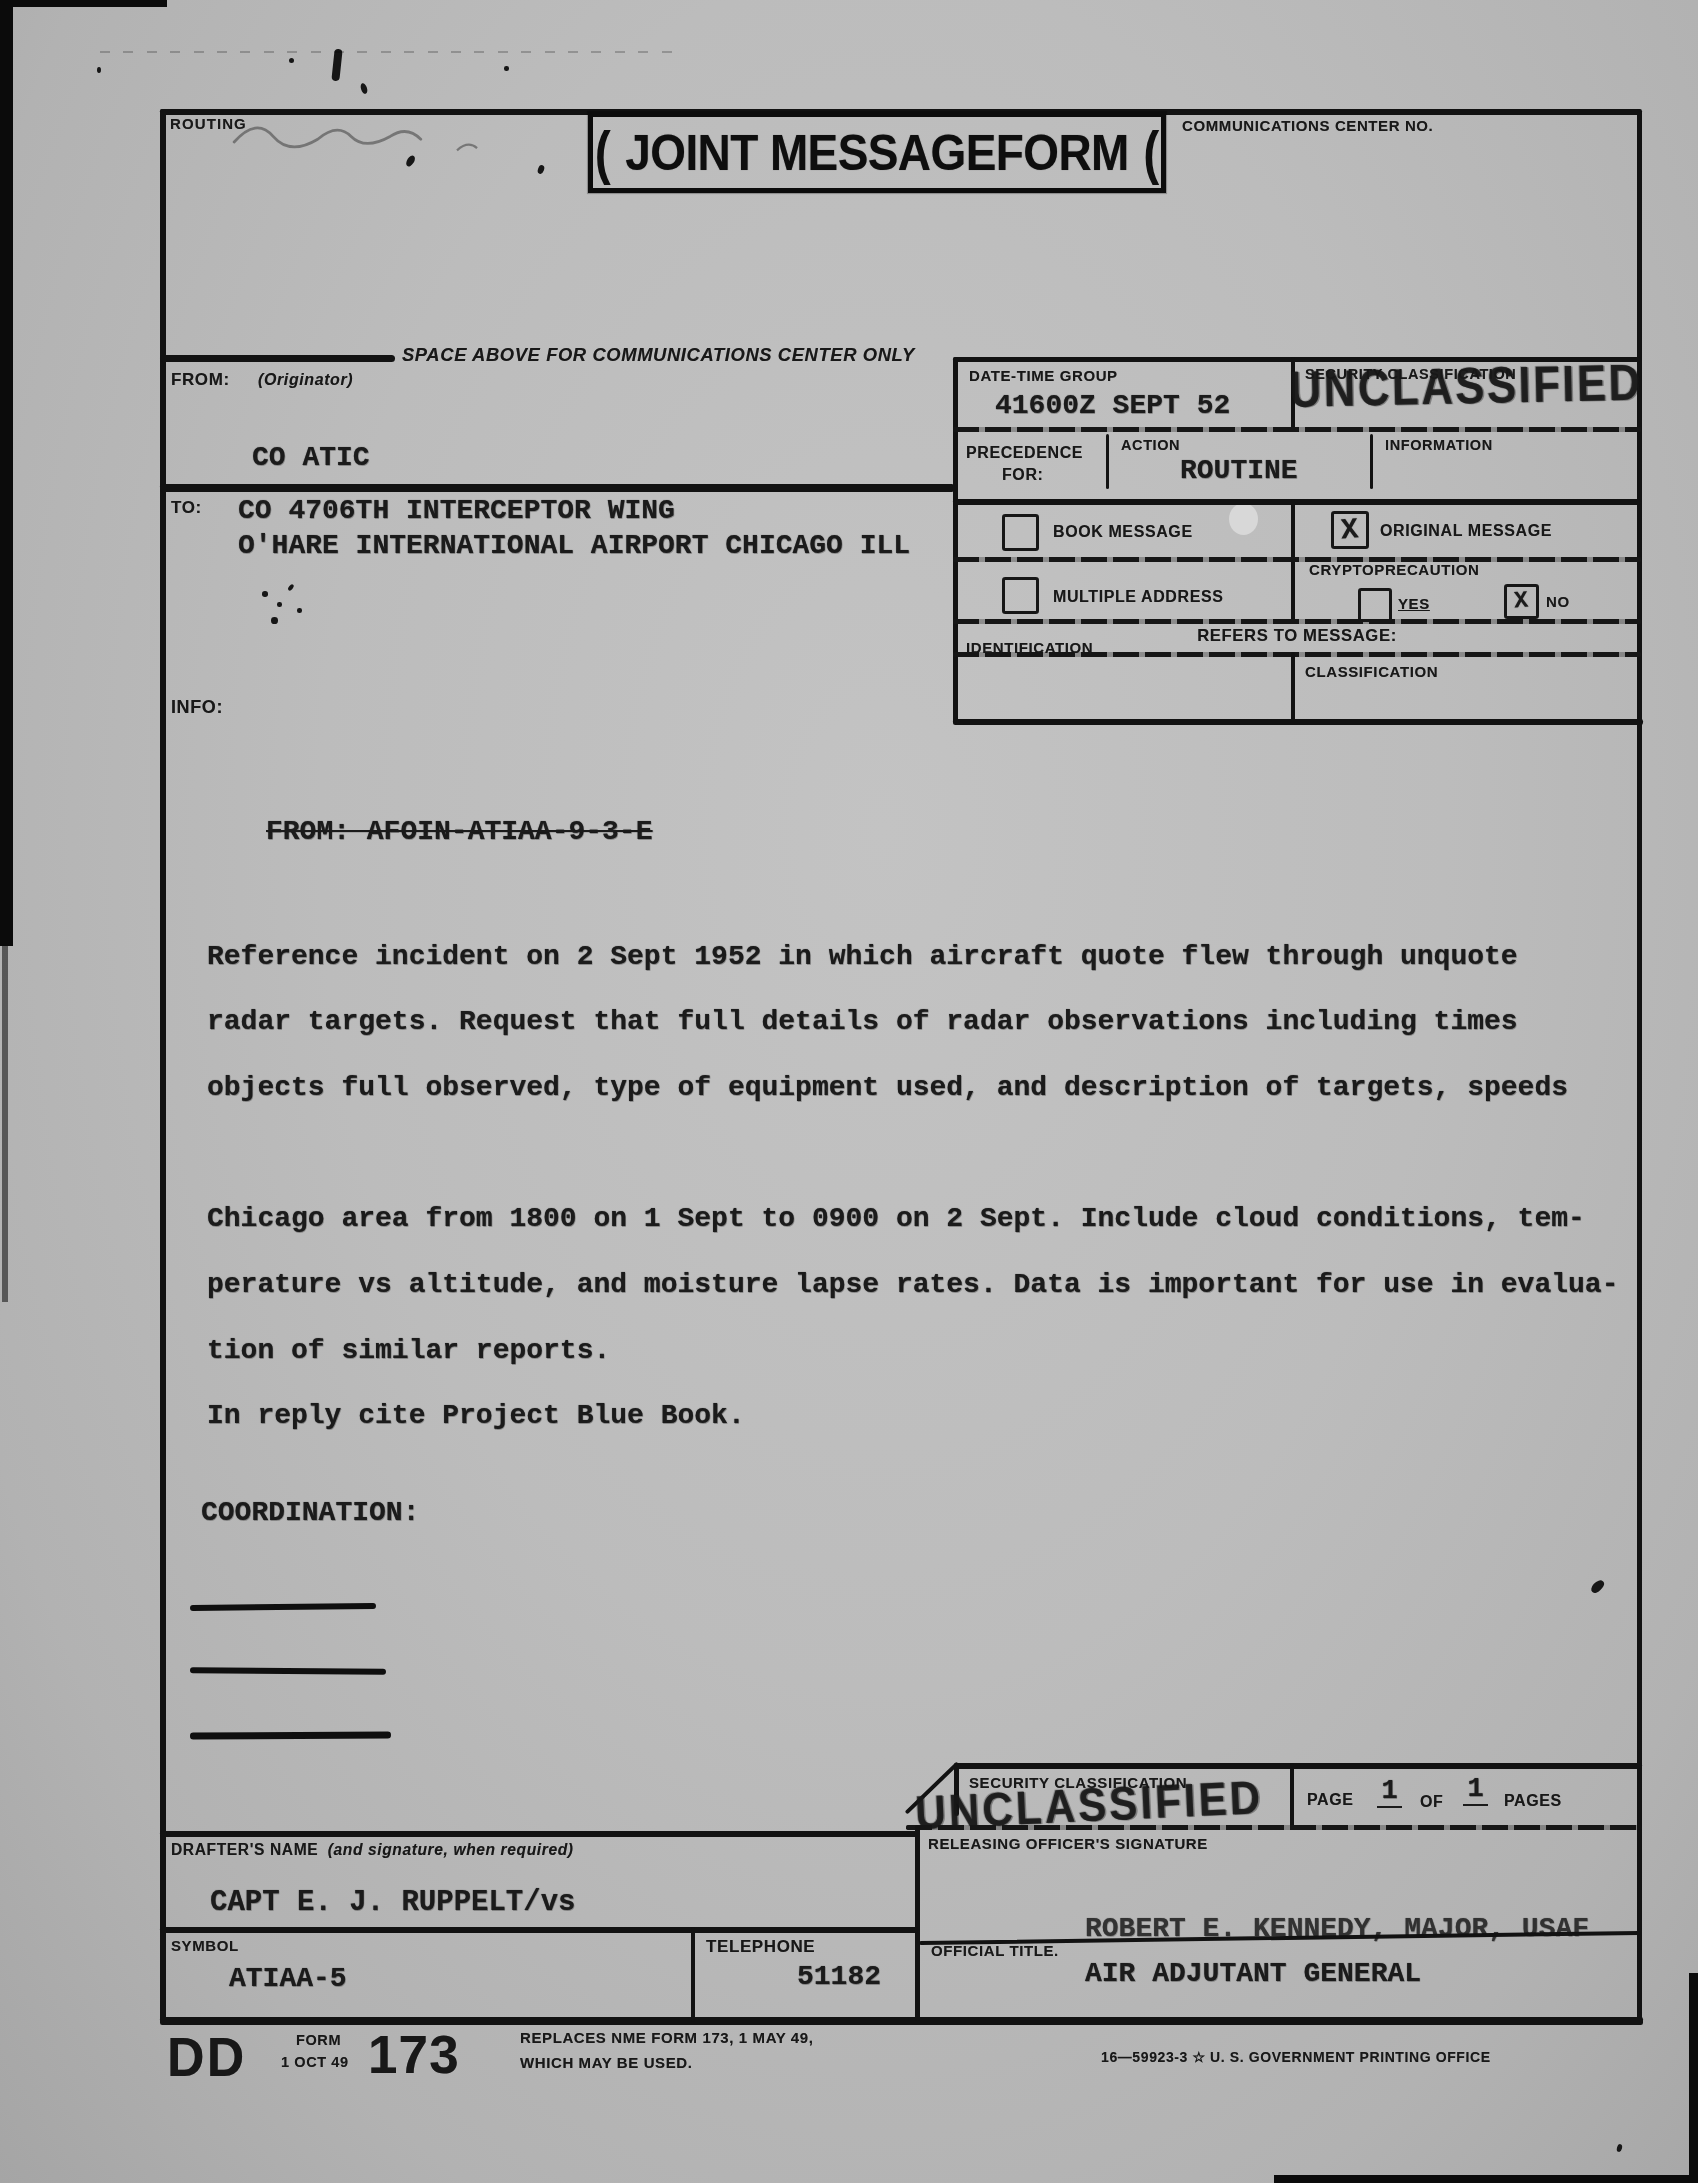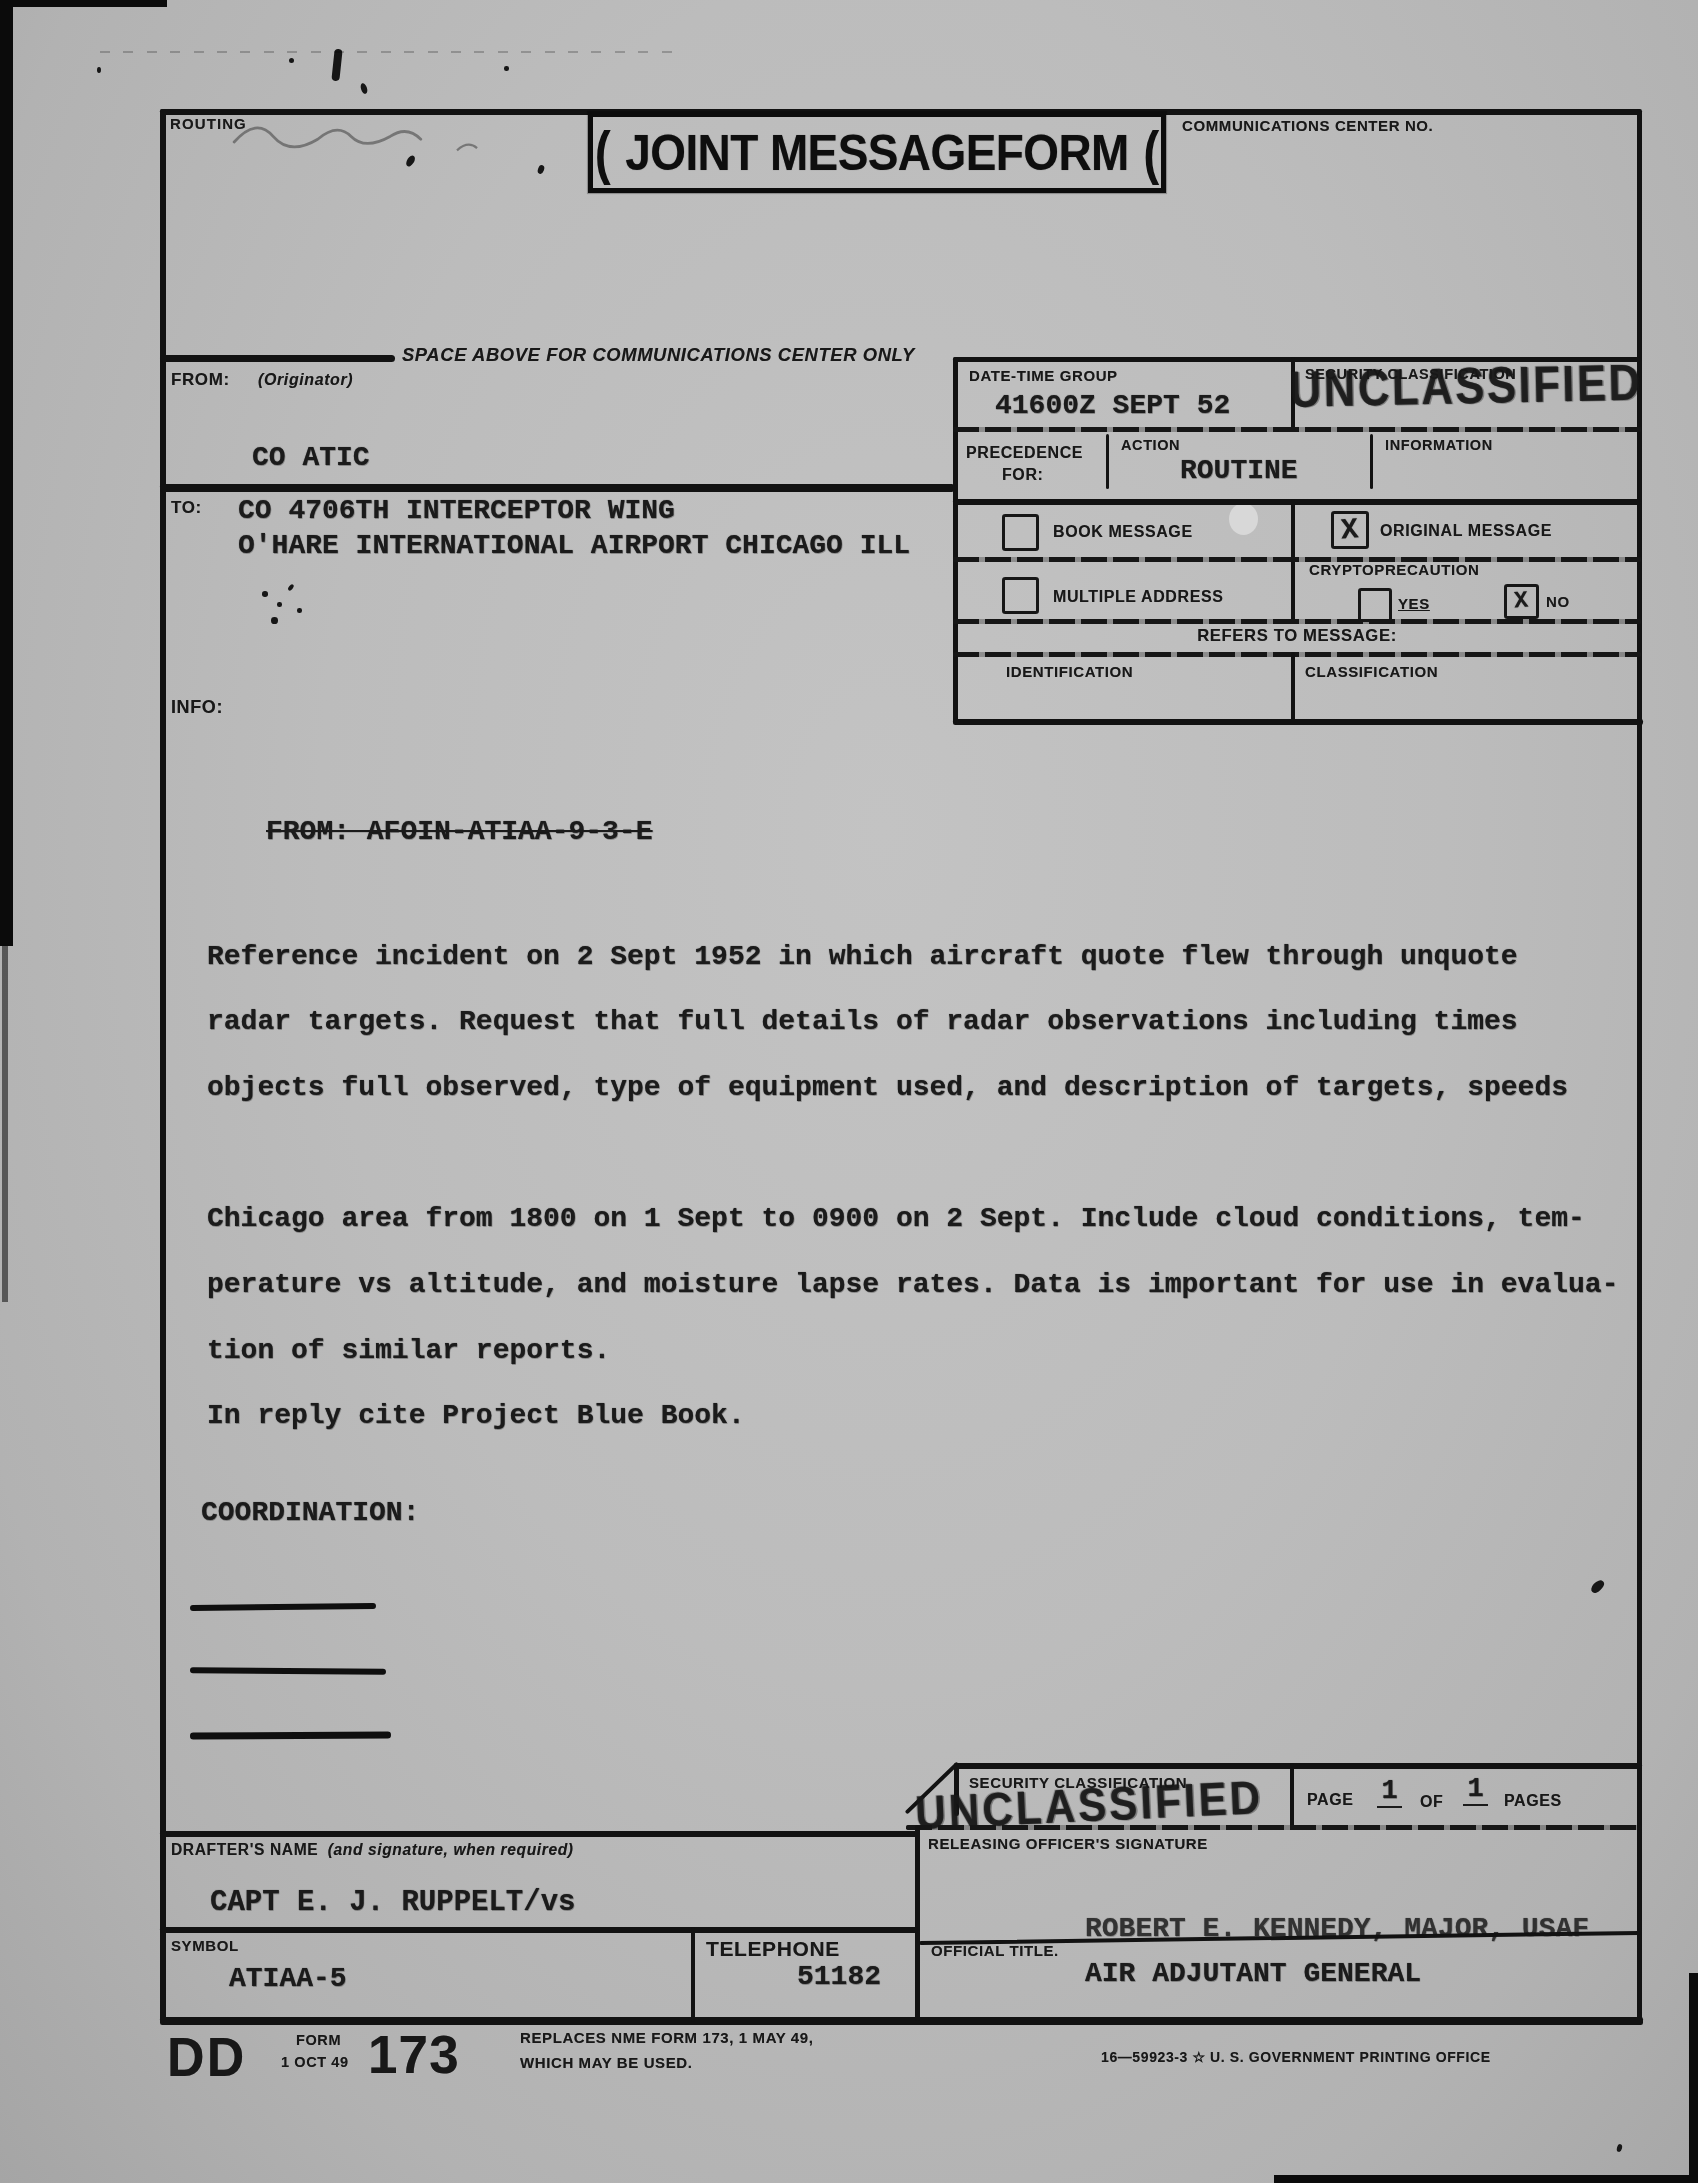--- a/index.html
+++ b/index.html
@@ -137,21 +137,21 @@
   <div class="lbl" style="left:1398px;top:595px;font-size:15px;text-decoration:underline;">YES</div>
   <div class="cbox" style="left:1504px;top:584px;width:29px;height:29px;">
       <span class="xmark" style="font-size:23.4px;">X</span>
     </div>
   <div class="lbl" style="left:1546px;top:593px;font-size:15px;">NO</div>
   <div class="dash" style="left:953px;top:619px;width:688px;height:4.5px;"></div>
 
   <div class="lbl" style="left:953px;top:626px;width:688px;text-align:center;font-size:16.7px;">REFERS TO MESSAGE:</div>
   <div class="dash" style="left:953px;top:652px;width:688px;height:4.5px;"></div>
 
-  <div class="lbl" style="left:966px;top:663px;font-size:15px;margin-left:40px;">IDENTIFICATION</div>
+  <div class="lbl" style="left:966px;top:639px;font-size:15px;">IDENTIFICATION</div>
   <div class="solid" style="left:1291px;top:652px;width:3.9px;height:72px;"></div>
   <div class="lbl" style="left:1305px;top:663px;font-size:15px;">CLASSIFICATION</div>
   <div class="solid" style="left:953px;top:719px;width:690px;height:6.1px;"></div>
 
   <div class="type" style="left:266px;top:816px;font-size:28px;text-decoration:line-through;text-decoration-thickness:2.2px;">FROM:  AFOIN-ATIAA-9-3-E</div>
 
   <div class="type" style="left:207px;top:941px;font-size:28px;">Reference incident on 2 Sept 1952 in which aircraft quote flew through unquote</div>
   <div class="type" style="left:207px;top:1006px;font-size:28px;">radar targets.  Request that full details of radar observations including times</div>
   <div class="type" style="left:207px;top:1072px;font-size:28px;">objects full observed, type of equipment used, and description of targets, speeds</div>
   <div class="type" style="left:207px;top:1203px;font-size:28px;">Chicago area from 1800 on 1 Sept to 0900 on 2 Sept.  Include cloud conditions, tem-</div>
@@ -190,21 +190,21 @@
   <div class="lbl" style="left:171px;top:1841px;font-size:15.6px;">
     <span>DRAFTER'S NAME</span>
     <span class="ital" style="font-weight:600;margin-left:4.5px;">(and signature, when required)</span>
   </div>
   <div class="type" style="left:210px;top:1886px;font-size:29px;">CAPT E. J. RUPPELT/vs</div>
 
   <div class="solid" style="left:160px;top:1927px;width:758px;height:5.6px;"></div>
   <div class="lbl" style="left:171px;top:1937px;font-size:15px;">SYMBOL</div>
   <div class="type" style="left:229px;top:1963px;font-size:28px;">ATIAA-5</div>
   <div class="solid" style="left:691px;top:1927px;width:3.9px;height:95px;"></div>
-  <div class="lbl" style="left:706px;top:1937px;font-size:21px;text-align:right;">TELEPHONE</div>
+  <div class="lbl" style="left:706px;top:1937px;font-size:17px;text-align:right;">TELEPHONE</div>
   <div class="type" style="left:797px;top:1961px;font-size:28px;">51182</div>
 
   <div class="lbl" style="left:931px;top:1942px;font-size:15px;">OFFICIAL TITLE.</div>
   <div class="type" style="left:1085px;top:1913px;font-size:28px;opacity:.85;">ROBERT E. KENNEDY, MAJOR, USAF</div>
   <div class="solid" style="left:919px;top:1936px;width:722px;height:3.9px;transform:rotate(-0.8deg);"></div>
   <div class="type" style="left:1085px;top:1958px;font-size:28px;">AIR ADJUTANT GENERAL</div>
 
   <div class="lbl" style="left:167px;top:2027px;font-size:52px;letter-spacing:2.2px;transform:scaleY(1.05);">DD</div>
   <div class="lbl" style="left:296px;top:2032px;font-size:14.5px;">FORM</div>
   <div class="lbl" style="left:281px;top:2054px;font-size:14.5px;">1 OCT 49</div>

